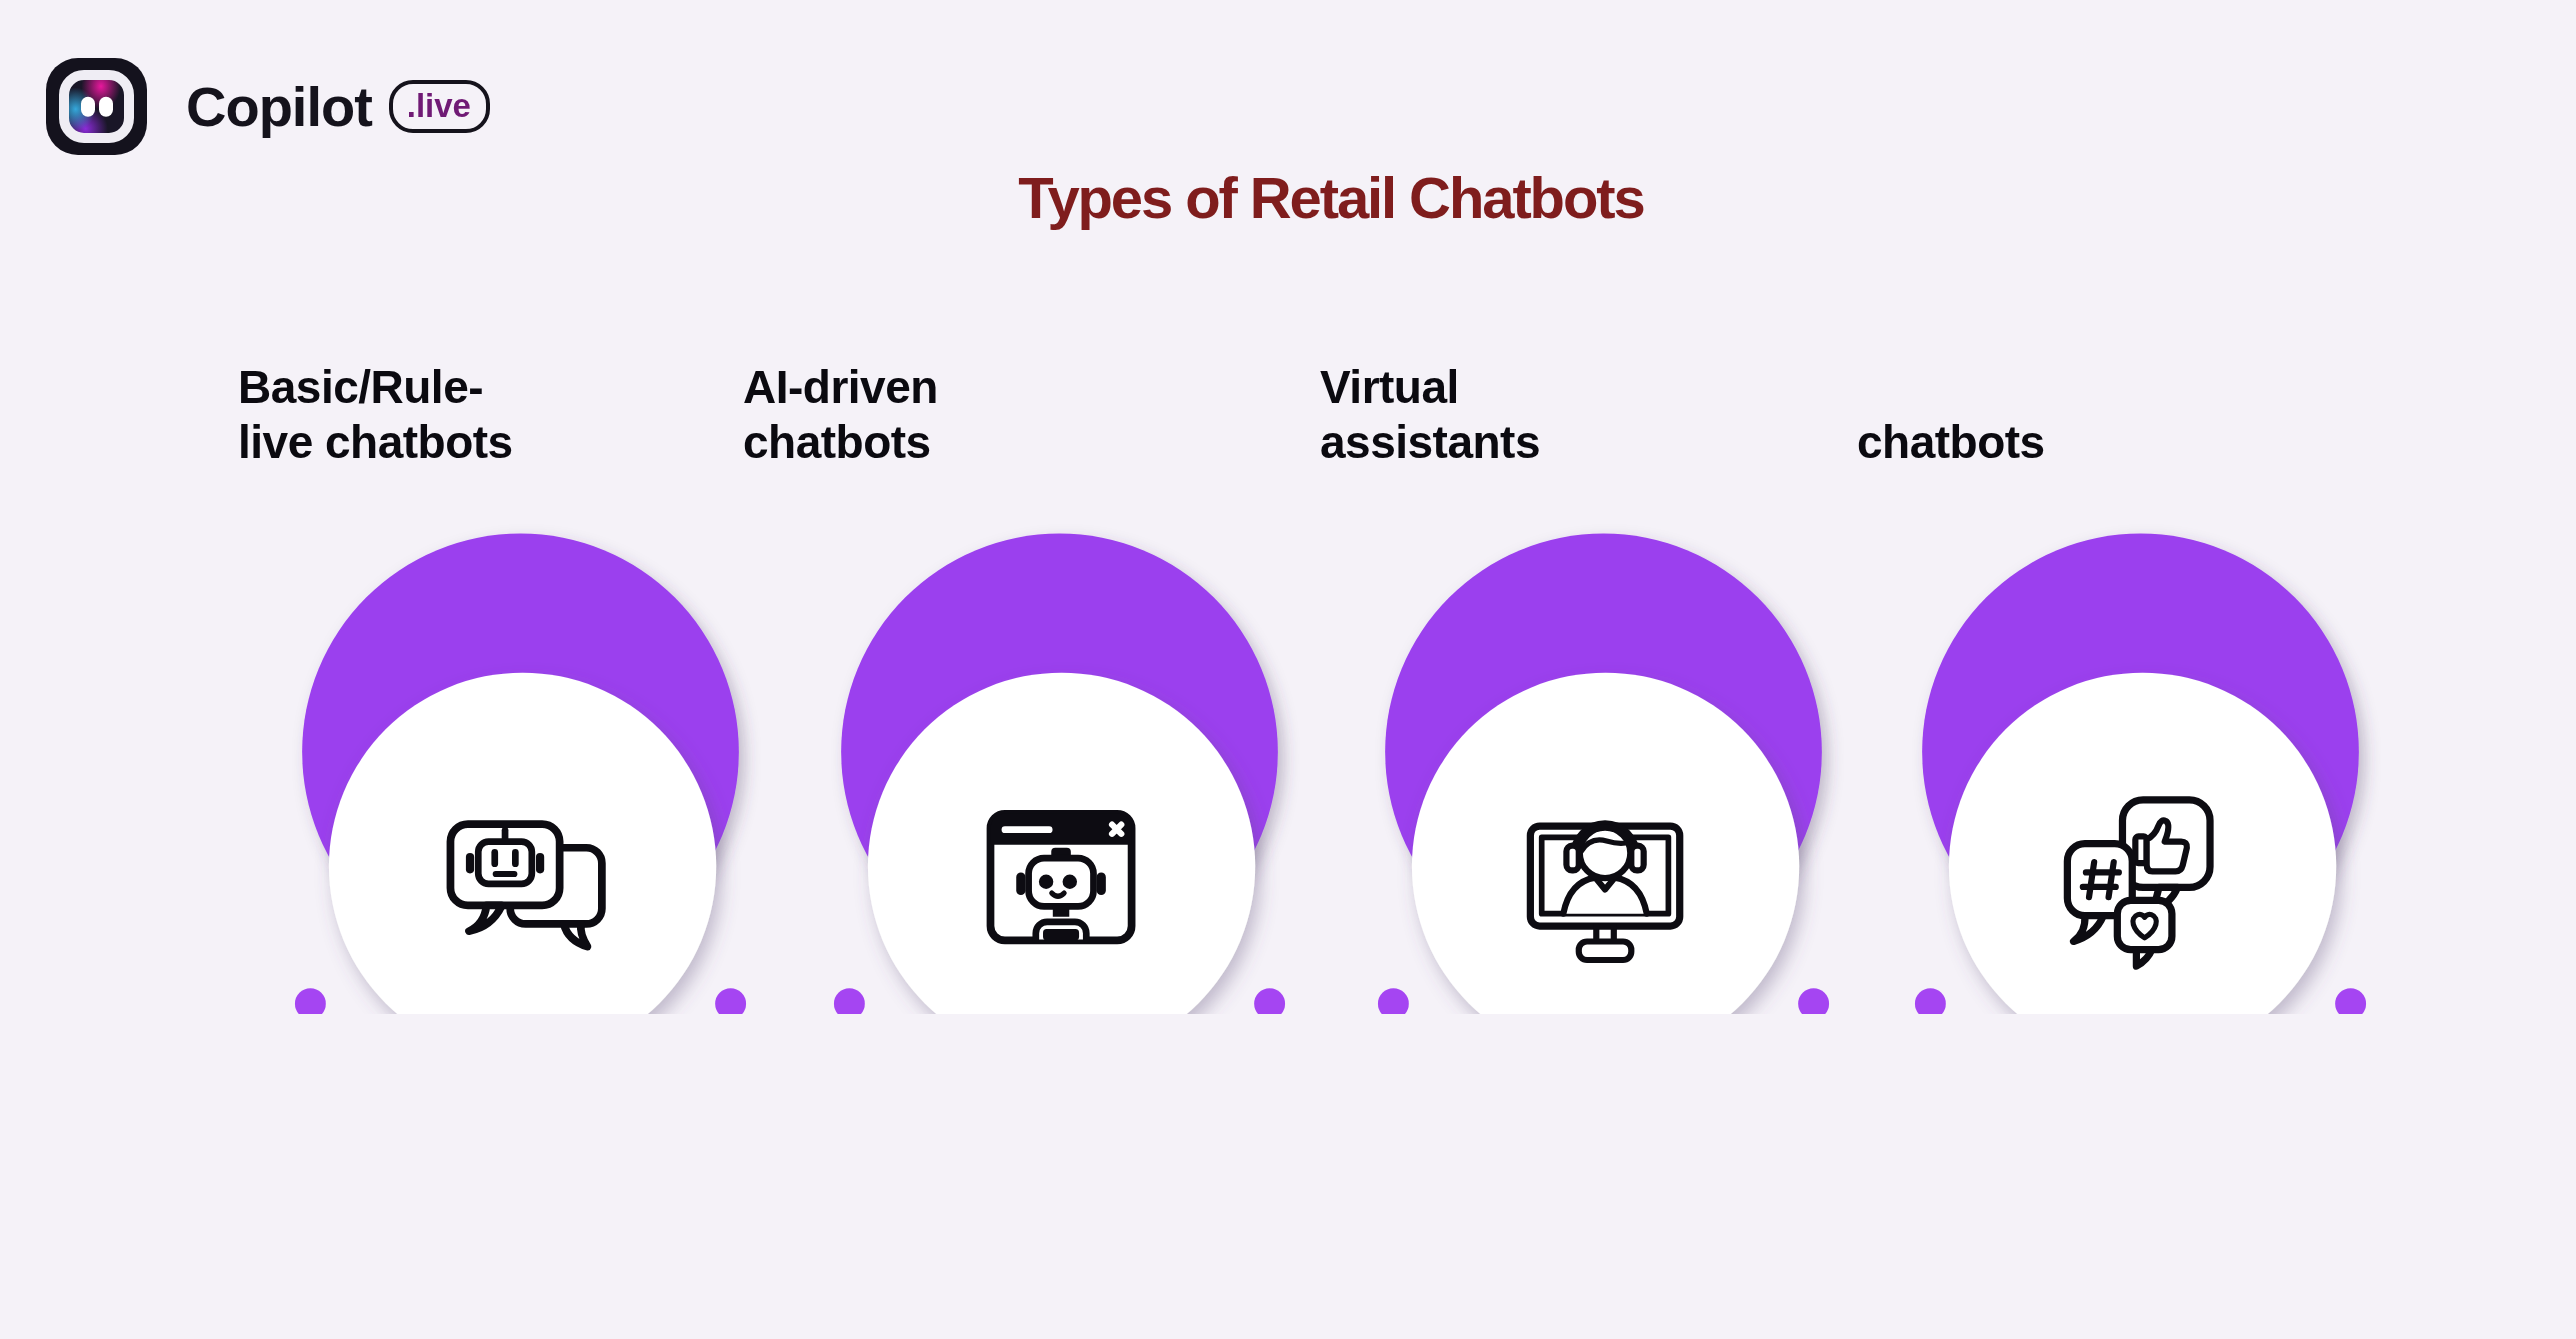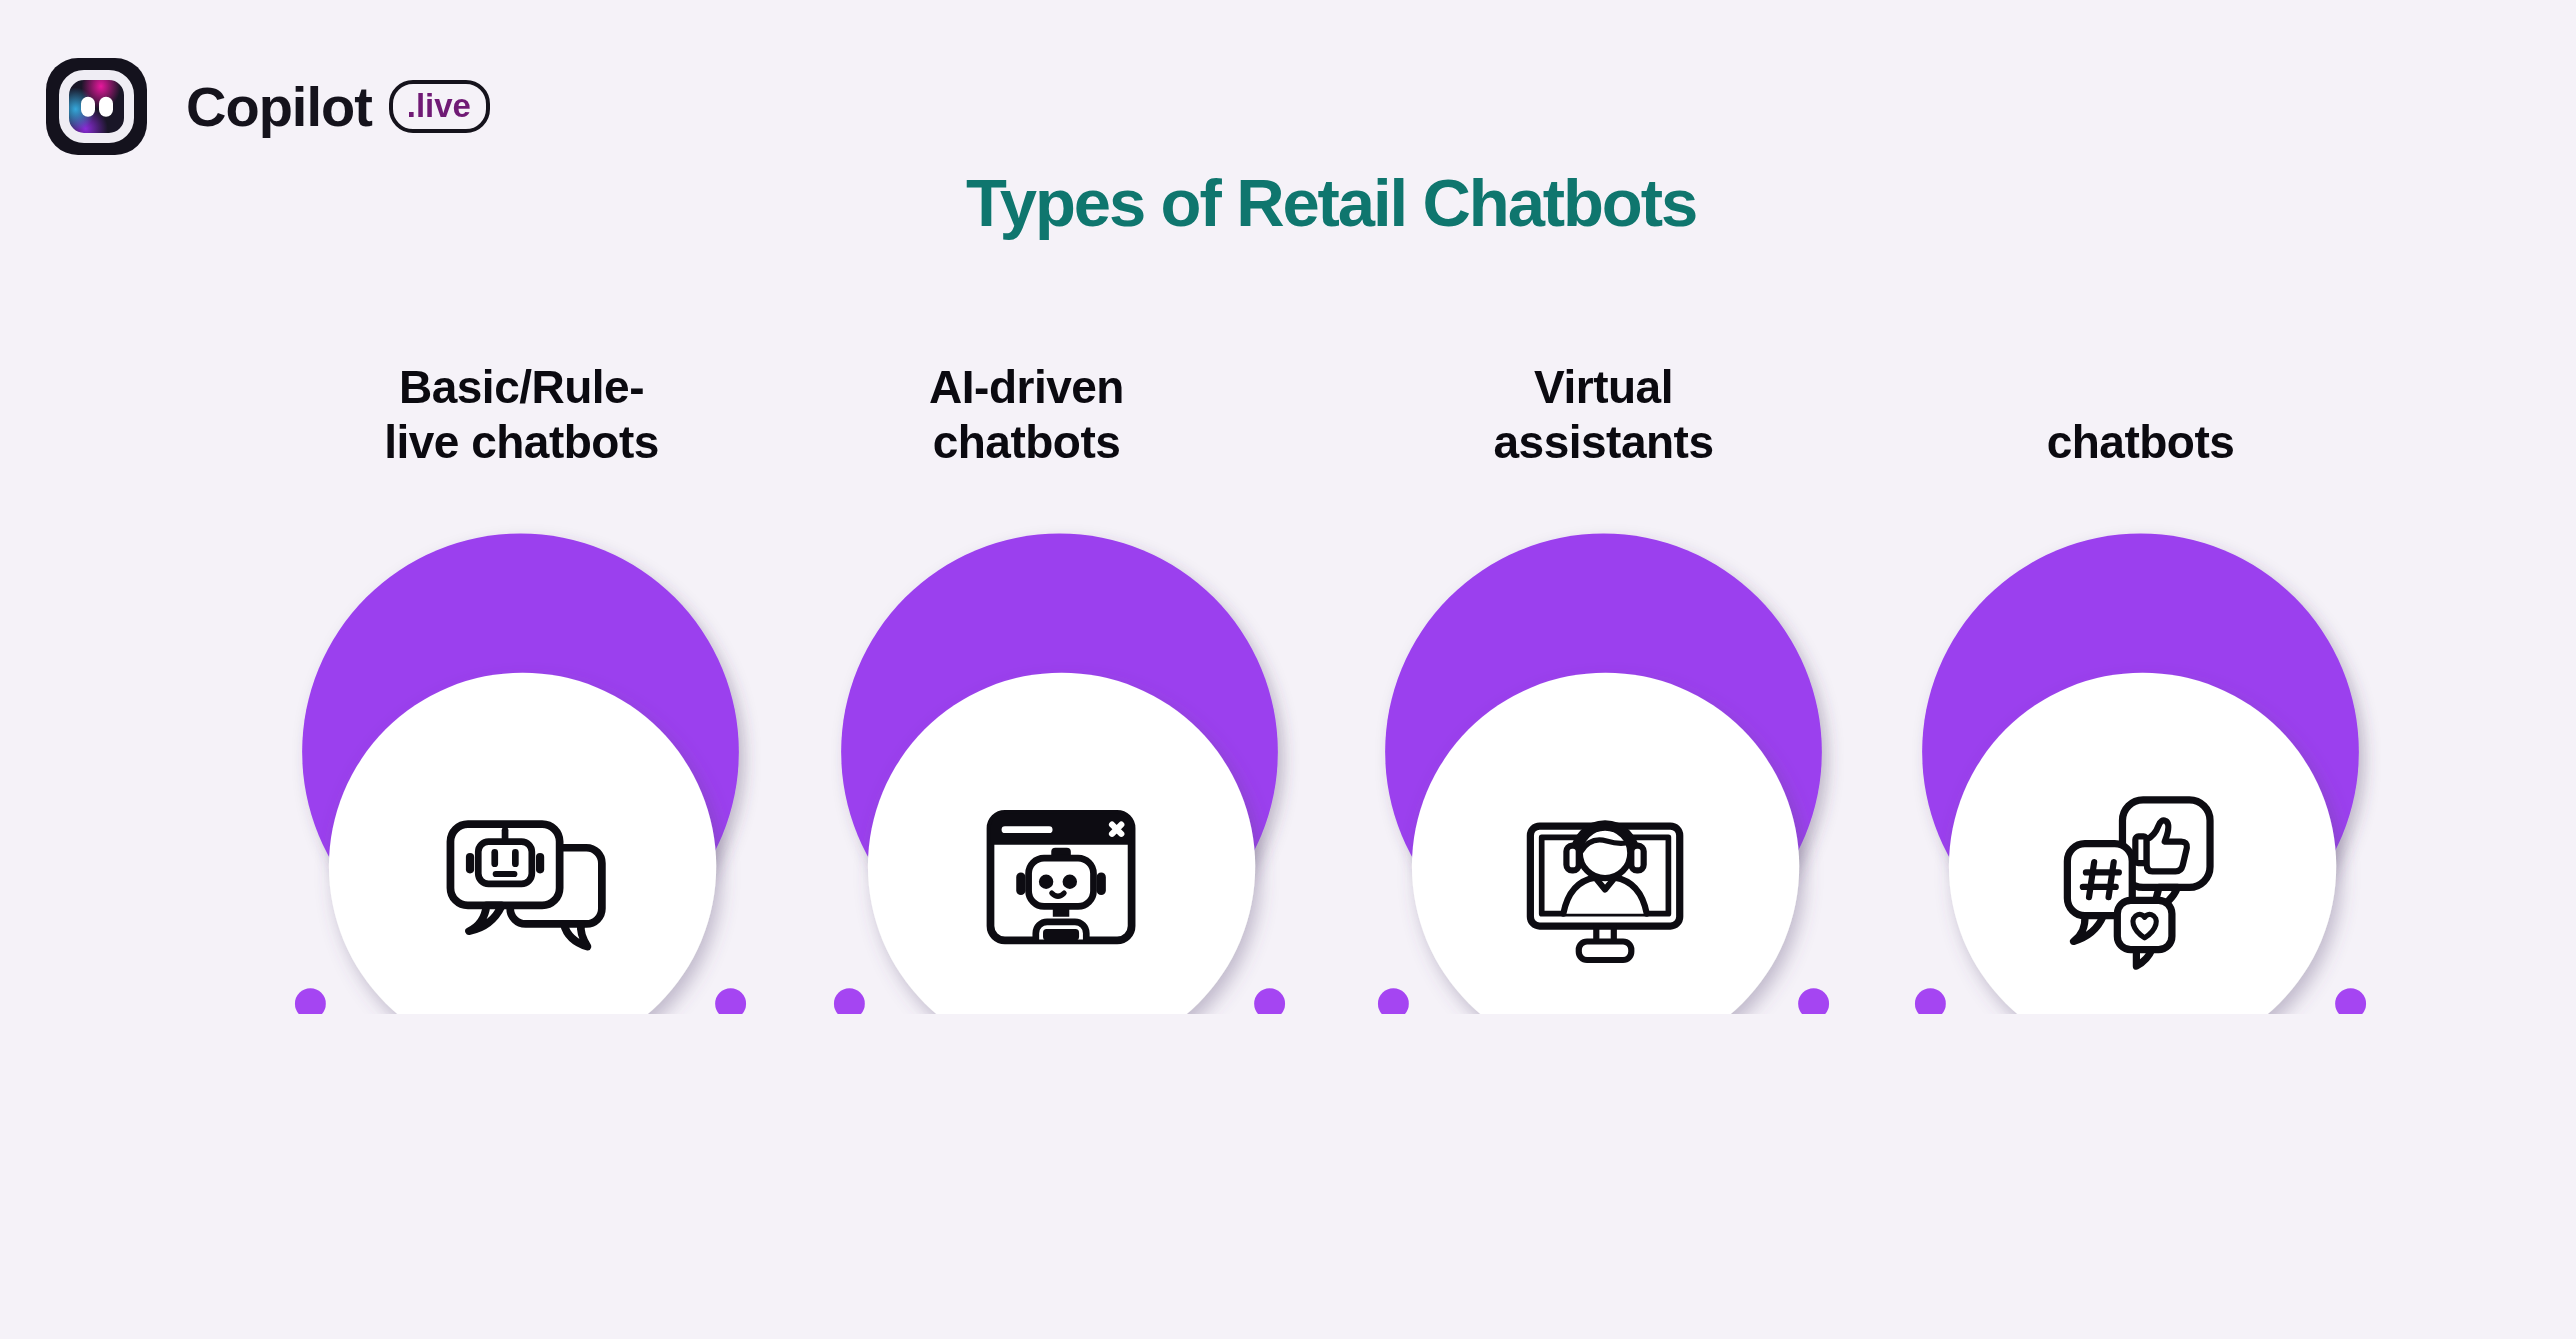--- a/index.html
+++ b/index.html
@@ -28,26 +28,26 @@
   .logo-eye.r{left:calc(50% + 2.1px);}
   .brand-name{margin-left:39px;font-size:56px;font-weight:800;letter-spacing:-1px;color:#15131C;line-height:1;}
   .live-badge{
     margin-left:17.5px;border:4.1px solid #15131C;border-radius:24px;
     padding:5.2px 15.5px 7.2px 13.4px;font-size:33px;font-weight:800;color:#701a75;line-height:1;
   }
 
   
   .page-title{
     position:absolute;left:1331px;top:164px;transform:translateX(-50%);
-    white-space:nowrap;font-size:67px;font-weight:800;letter-spacing:-2.1px;color:#0f766e;
+    white-space:nowrap;font-size:58px;font-weight:800;letter-spacing:-2.1px;color:#7f1d1d;
   }
 
   
   .group-label{
-    position:absolute;top:360px;width:567px;text-align:center;
+    position:absolute;top:360px;width:567px;
     font-size:46px;font-weight:700;line-height:1.2;letter-spacing:-0.5px;color:#0B0A10;
   }
   .group-gfx{position:absolute;top:515px;width:515px;height:752px;}
   .pc{fill:#9B40EE;}
   .wc{fill:#FFFFFF;}
   .arc{stroke:#A545F2;stroke-width:13;fill:none;}
   .vl{stroke:#A545F2;stroke-width:14;}
   .dot{fill:#A545F2;}
   .ic{stroke:#0D0C12;stroke-linecap:round;stroke-linejoin:round;fill:none;}
   .icf{fill:#0D0C12;stroke:none;}

